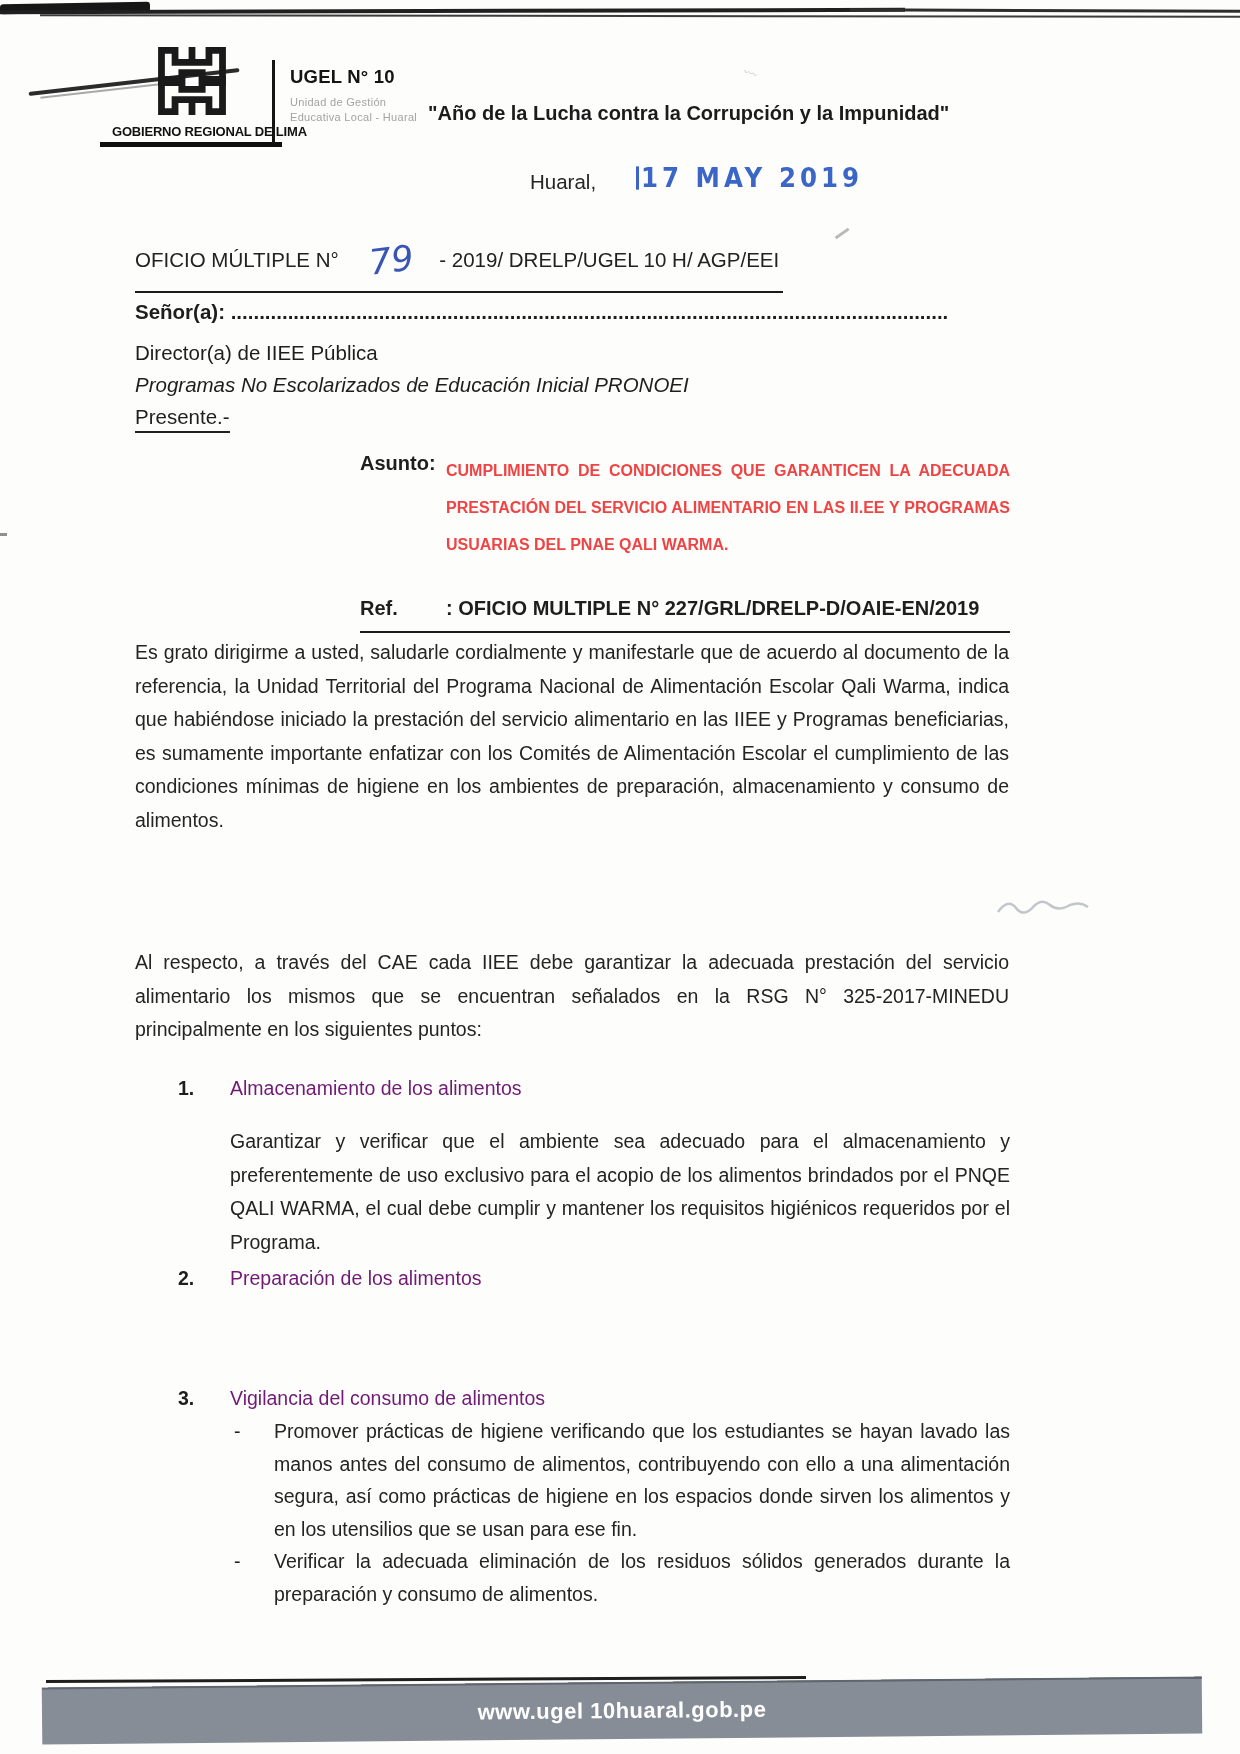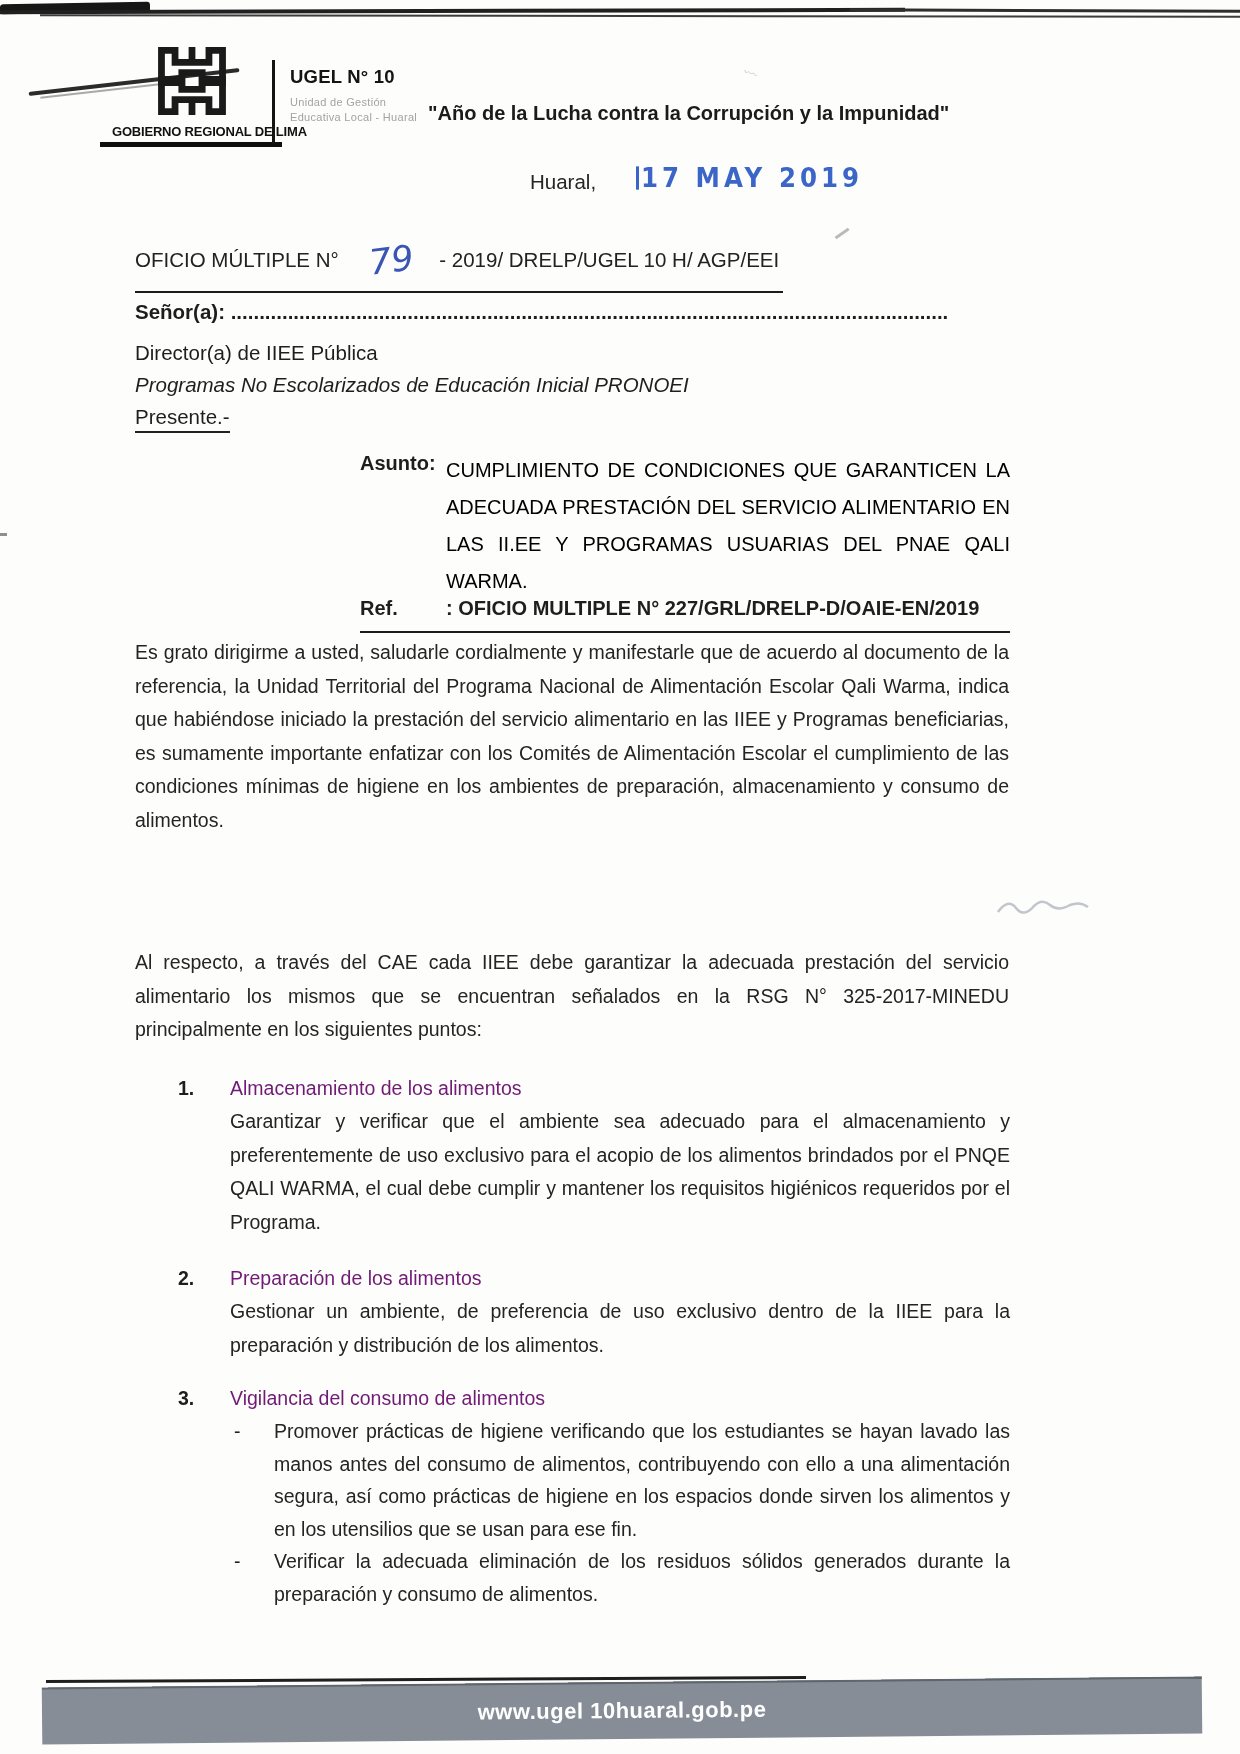--- a/index.html
+++ b/index.html
@@ -42,37 +42,37 @@
   .oficio-suffix{white-space:nowrap;}
   
   .senor-row{left:135px;top:300px;width:876px;font-size:20.5px;font-weight:bold;
              white-space:nowrap;overflow:hidden;color:#1d1d1d;}
   .addr1{left:135px;top:341px;font-size:20.5px;}
   .addr2{left:135px;top:373px;font-size:20.5px;font-style:italic;}
   .addr3{left:135px;top:405px;font-size:20.5px;border-bottom:2px solid #222;padding-bottom:2px;}
   
   .asunto{left:360px;top:452px;width:650px;display:flex;}
   .asunto-label{width:86px;font-weight:bold;font-size:20px;flex:none;}
-  .asunto-text{flex:1;font-weight:normal;font-size:20px;line-height:37px;text-align:justify;color:#000000;}
+  .asunto-text{flex:1;font-weight:bold;font-size:16px;line-height:37px;text-align:justify;color:#ef4444;}
   .ref-row{left:360px;top:597px;width:650px;display:flex;border-bottom:2.5px solid #1c1c1c;
            padding-bottom:11px;font-weight:bold;font-size:20px;}
   .ref-label{width:86px;flex:none;}
   
   .para{left:135px;width:874px;font-size:19.5px;line-height:33.5px;text-align:justify;color:#242424;}
   .p1{top:636px;}
   .p2{top:946px;}
   
   .li{left:178px;width:832px;display:flex;}
   .li-1{top:1072px;}
   .li-2{top:1262px;}
   .li-3{top:1382px;}
   .li-num{width:52px;flex:none;font-weight:bold;font-size:19.5px;line-height:33px;}
   .li-content{flex:1;}
   .li-title{font-weight:normal;font-size:19.5px;line-height:33px;color:#701a75;}
-  .li-text{font-size:19.5px;line-height:33.5px;text-align:justify;color:#242424;}
+  .li-text{font-size:19.5px;line-height:33.5px;text-align:justify;color:#242424;margin-top:20px;}
   .bullet{display:flex;}
   .bullet .dash{width:40px;flex:none;font-size:19.5px;line-height:32.5px;padding-left:4px;}
   .bullet .btext{flex:1;font-size:19.5px;line-height:32.5px;text-align:justify;color:#242424;}
   
   .footer-edge{left:46px;top:1678px;width:760px;height:3px;background:#1f1f1f;transform:rotate(-0.3deg);}
   .footer-bar{left:42px;top:1682px;width:1160px;height:57px;background:#868d96;
               display:flex;align-items:center;justify-content:center;transform:rotate(-0.55deg);
               box-shadow:0 2px 0 #5f656d inset;}
   .footer-url{color:#fff;font-weight:bold;font-size:22px;letter-spacing:0.5px;}
 </style>
@@ -146,21 +146,20 @@
   <div class="li-content">
     <div class="li-title">Almacenamiento de los alimentos</div>
     <div class="li-text">Garantizar y verificar que el ambiente sea adecuado para el almacenamiento y preferentemente de uso exclusivo para el acopio de los alimentos brindados por el PNQE QALI WARMA, el cual debe cumplir y mantener los requisitos higiénicos requeridos por el Programa.</div>
   </div>
 </div>
 
 <div class="abs li li-2">
   <div class="li-num">2.</div>
   <div class="li-content">
     <div class="li-title">Preparación de los alimentos</div>
-    <div class="li-text">Gestionar un ambiente, de preferencia de uso exclusivo dentro de la IIEE para la preparación y distribución de los alimentos.</div>
   </div>
 </div>
 
 <div class="abs li li-3">
   <div class="li-num">3.</div>
   <div class="li-content">
     <div class="li-title">Vigilancia del consumo de alimentos</div>
     <div class="bullet">
       <div class="dash">-</div>
       <div class="btext">Promover prácticas de higiene verificando que los estudiantes se hayan lavado las manos antes del consumo de alimentos, contribuyendo con ello a una alimentación segura, así como prácticas de higiene en los espacios donde sirven los alimentos y en los utensilios que se usan para ese fin.</div>

